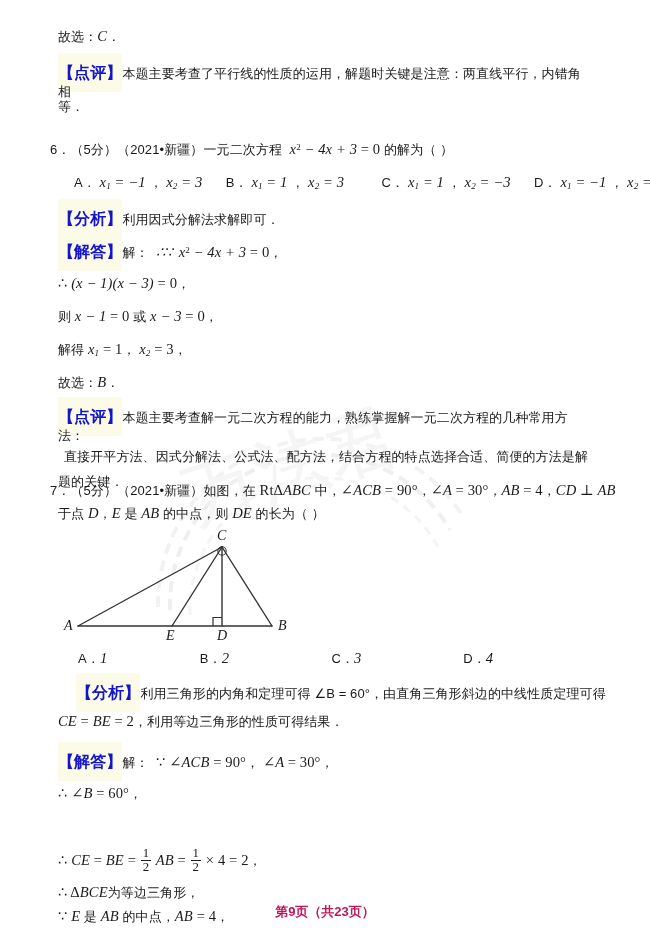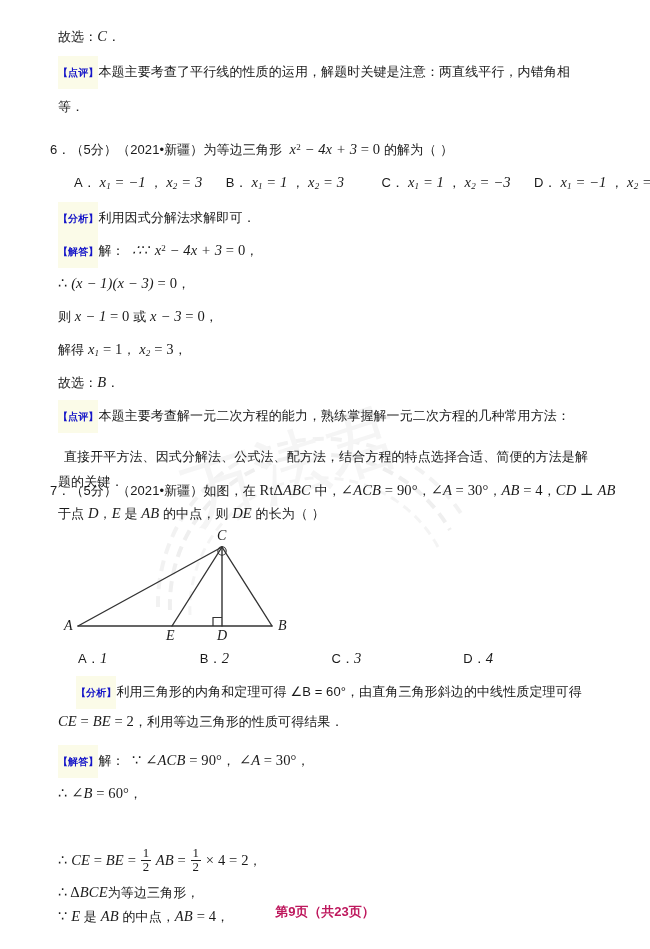--- a/index.html
+++ b/index.html
@@ -45,21 +45,21 @@
     font-size: 14.6px;
     line-height: 1.2;
     letter-spacing: 0.1px;
   }
 
   
   .tag {
     color: #1414c8;
     font-family: "Liberation Sans", "DejaVu Sans", sans-serif;
     font-weight: bold;
-    font-size: 10px;
+    font-size: 16px;
     background: #fbfbe8;
     padding: 11px 0px;
   }
 
   .cn {
     font-family: "Liberation Sans", "DejaVu Sans", sans-serif;
     font-size: 13px;
   }
 
   
@@ -125,21 +125,21 @@
   </div>
 
   <div class="wrapline" style="left:58px; top:63px; width:534px;">
     <span class="tag">【点评】</span><span class="cn">本题主要考查了平行线的性质的运用，解题时关键是注意：两直线平行，内错角相</span>
   </div>
   <div class="wrapline" style="left:58px; top:98px; width:534px;">
     <span class="cn">等．</span>
   </div>
 
   <div class="line" style="left:50px; top:141px;">
-    <span class="cn">6．</span><span class="cn">（5分）</span><span class="cn">（2021•新疆）</span><span class="cn">为等边三角形</span>
+    <span class="cn">6．</span><span class="cn">（5分）</span><span class="cn">（2021•新疆）</span><span class="cn">一元二次方程</span>
     <span class="mm">&nbsp;x<sup class="up">2</sup> − 4x + 3 <span class="up">= 0</span>&nbsp;</span><span class="cn">的解为（      ）</span>
   </div>
 
   <div class="line" style="left:74px; top:174px;">
     <span><span class="cn">A．</span><span class="mm">&nbsp;x<sub>1</sub> = −1&nbsp;</span><span class="cn">，</span><span class="mm">&nbsp;x<sub>2</sub> = 3</span></span>
     <span style="display:inline-block;width:16px"></span>
     <span><span class="cn">B．</span><span class="mm">&nbsp;x<sub>1</sub> = 1&nbsp;</span><span class="cn">，</span><span class="mm">&nbsp;x<sub>2</sub> = 3</span></span>
     <span style="display:inline-block;width:30px"></span>
     <span><span class="cn">C．</span><span class="mm">&nbsp;x<sub>1</sub> = 1&nbsp;</span><span class="cn">，</span><span class="mm">&nbsp;x<sub>2</sub> = −3</span></span>
     <span style="display:inline-block;width:16px"></span>

